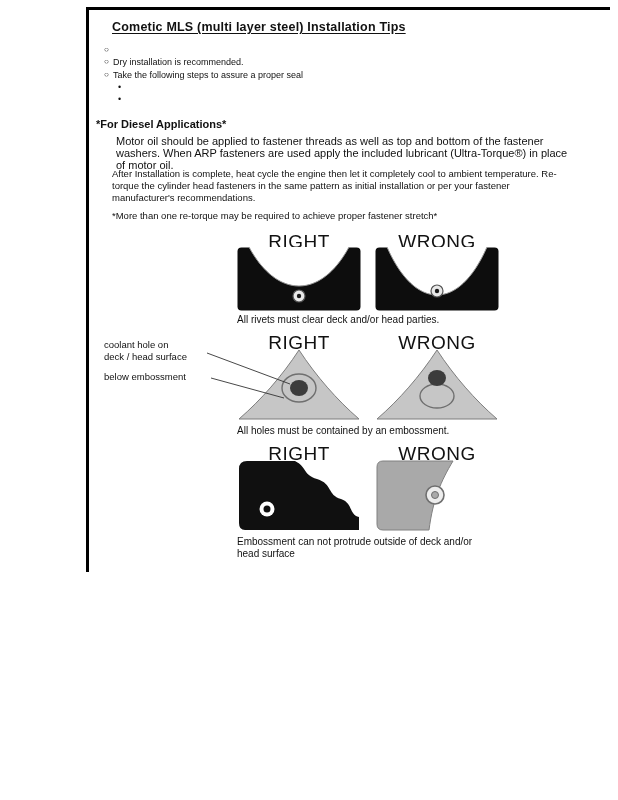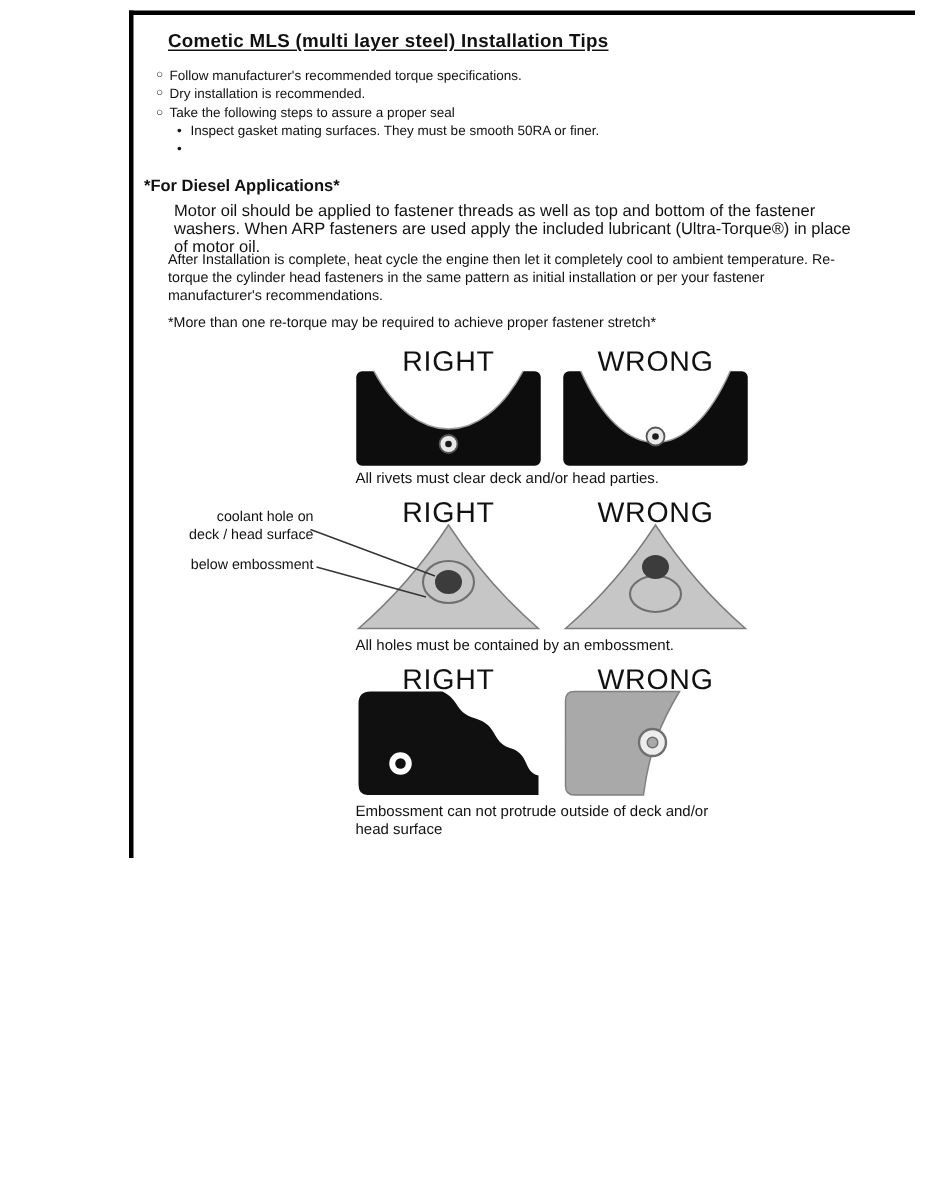--- a/index.html
+++ b/index.html
@@ -23,21 +23,21 @@
   .para2 { position:absolute; left:112px; top:168px; width:462px; font-size:9.5px; line-height:12.2px; }
   .retorque-note { position:absolute; left:112px; top:210px; font-size:9.5px; }
 
   .diagrams { position:absolute; left:237px; top:231px; width:262px; }
   .dg-headrow { display:flex; gap:14px; }
   .dg-head { width:124px; text-align:center; font-size:19px; letter-spacing:.5px; height:16px; }
   .dg-row { display:flex; gap:14px; }
   .dg-img { display:block; }
   .dg-caption { font-size:10px; line-height:12px; margin:3px 0 6px 0; width:256px; }
 
-  .lbl { position:absolute; width:105px; text-align:right; font-size:9.5px; line-height:11.5px; white-space:pre-line; }
+  .lbl { position:absolute; width:105px; text-align:left; font-size:9.5px; line-height:11.5px; white-space:pre-line; }
   .lbl-coolant { left:-133px; top:108px; }
   .lbl-emboss  { left:-133px; top:140px; }
   .leader-svg { position:absolute; left:-135px; top:105px; width:200px; height:80px; pointer-events:none; }
 
   .warranty { position:absolute; left:104px; top:574px; width:458px; font-size:6px; line-height:7px; }
   .warranty h3 { margin:0 0 6px 0; font-size:6.5px; font-weight:bold; }
   .warranty p { margin:0 0 6px 0; }
 
   .footer-code { position:absolute; left:386px; top:756px; font-size:14px; letter-spacing:.3px; }
 </style>
@@ -47,33 +47,31 @@
 <div class="page">
 
   <div class="rule-top"></div>
   <div class="rule-left"></div>
 
   <div class="title">Cometic MLS (multi layer steel) Installation Tips</div>
 
   <div class="bullets">
     <div class="b-line">
       <span class="b-mark">○</span>
-      <span>Follow manufacturer's recommended torque specifications.</span>
     </div>
     <div class="b-line">
       <span class="b-mark">○</span>
       <span>Dry installation is recommended.</span>
     </div>
     <div class="b-line">
       <span class="b-mark">○</span>
       <span>Take the following steps to assure a proper seal</span>
     </div>
     <div class="b-line sub">
       <span class="sb-mark">•</span>
-      <span>Inspect gasket mating surfaces.  They must be smooth 50RA or finer.</span>
     </div>
     <div class="b-line sub">
       <span class="sb-mark">•</span>
     </div>
   </div>
 
   <div class="diesel-head">*For Diesel Applications*</div>
   <div class="para1">Motor oil should be applied to fastener threads as well as top and bottom of the fastener washers. When ARP fasteners are used apply the included lubricant (Ultra-Torque®) in place of motor oil.</div>
   <div class="para2">After Installation is complete, heat cycle the engine then let it completely cool to ambient temperature. Re-torque the cylinder head fasteners in the same pattern as initial installation or per your fastener manufacturer's recommendations.</div>
   <div class="retorque-note">*More than one re-torque may be required to achieve proper fastener stretch*</div>

